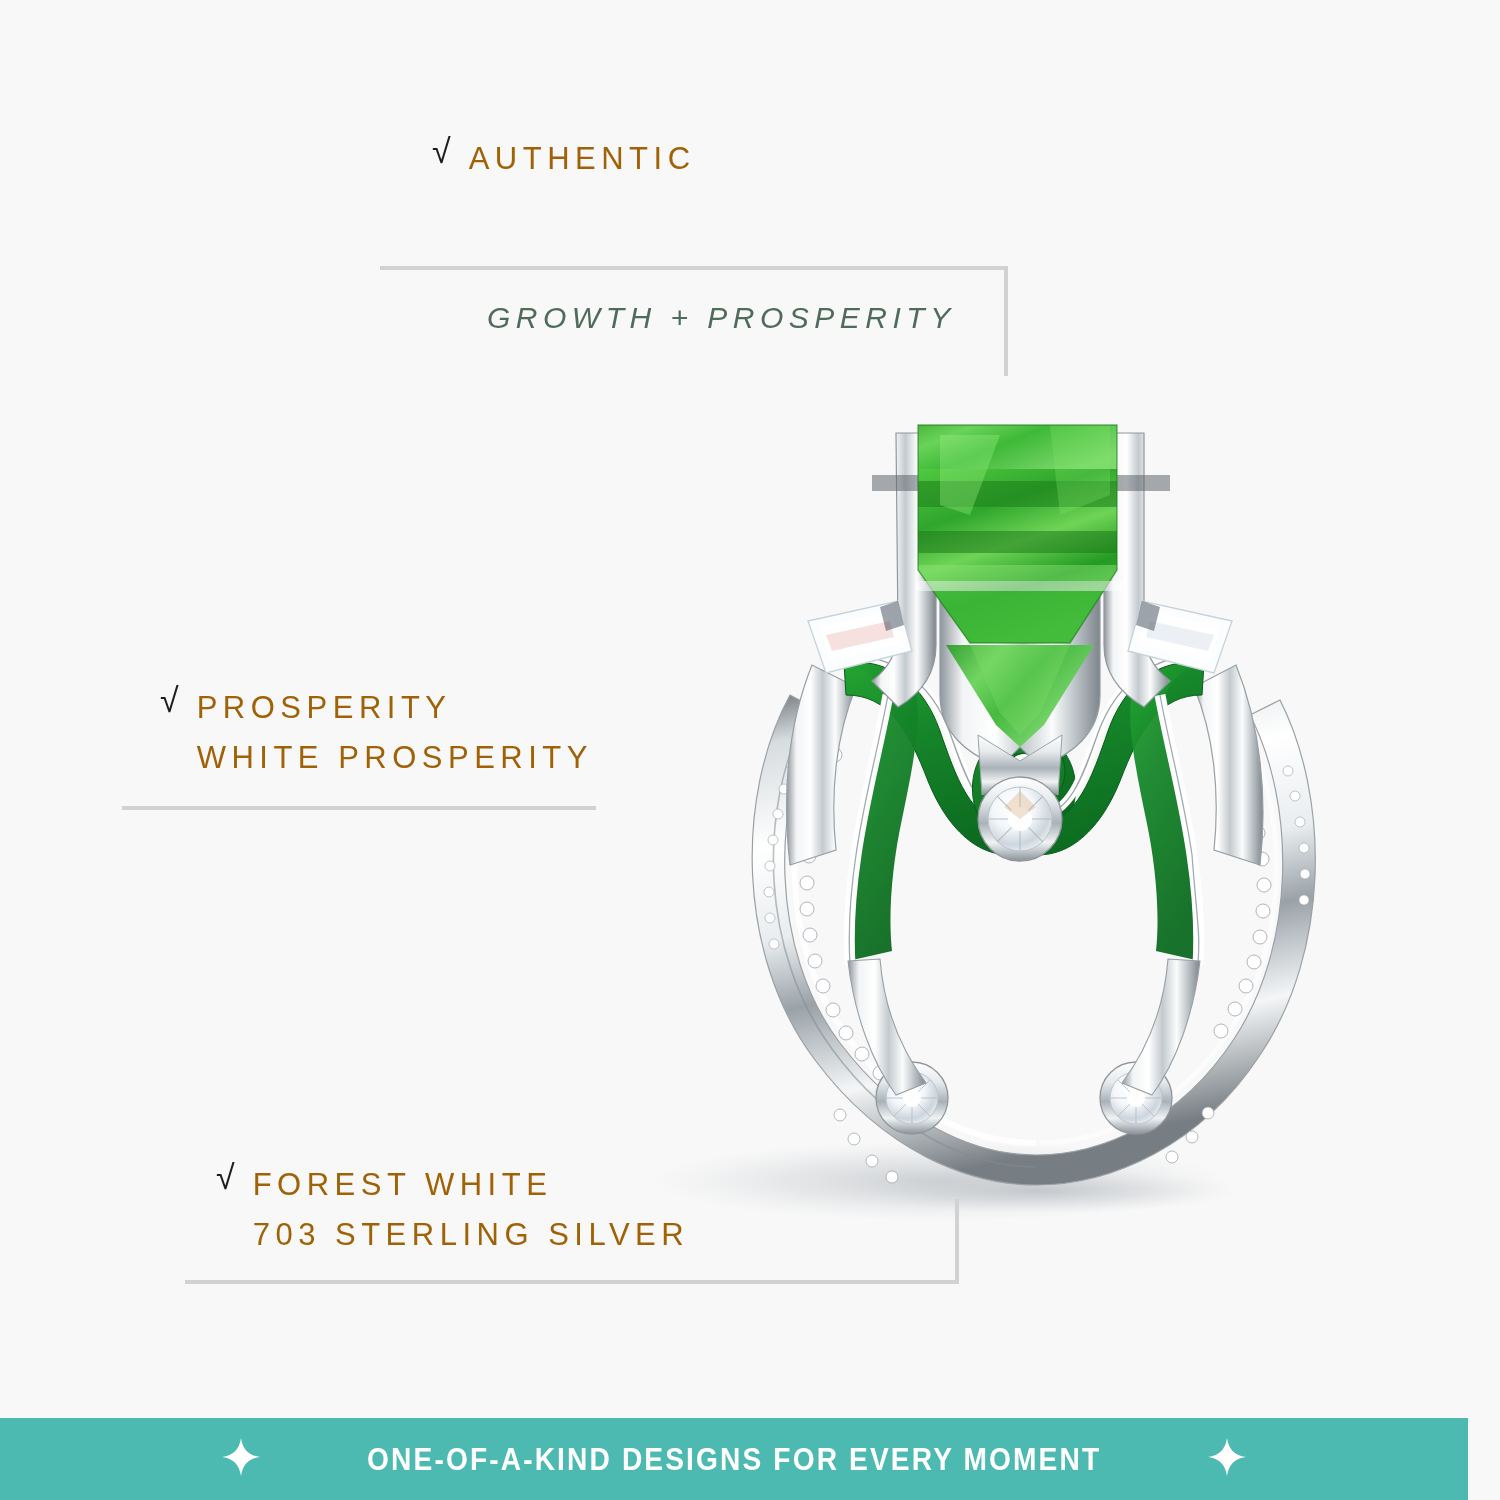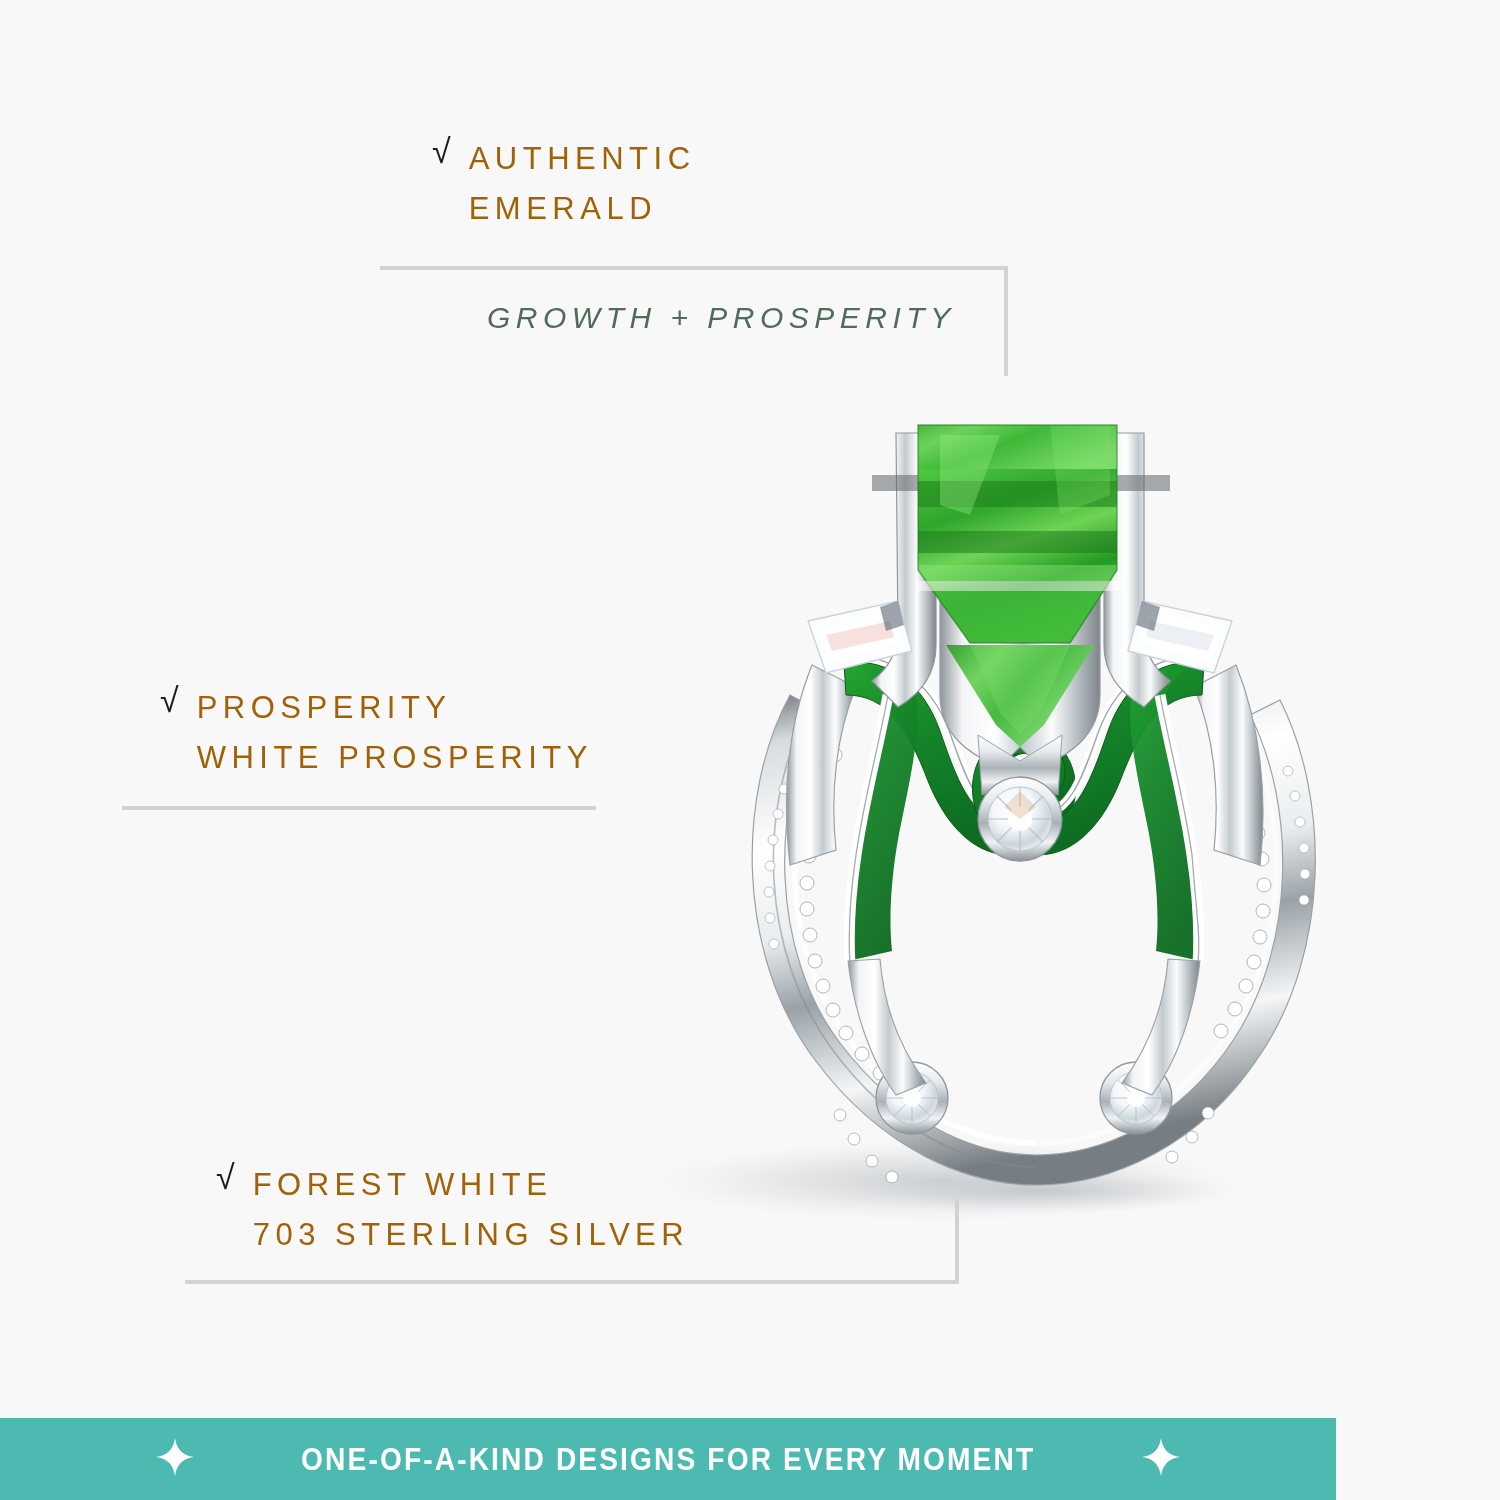--- a/index.html
+++ b/index.html
@@ -62,21 +62,21 @@
   .rule-v {
     position:absolute;
     width:4px;
     background:#d2d2d2;
   }
 
   
   #footer {
     position:absolute;
     left:0; bottom:0;
-    width:1336px; height:82px;
+    width:1468px; height:82px;
     background:#4cbab1;
     display:flex;
     align-items:center;
     justify-content:center;
     gap:56px;
   }
   #footer .banner-text {
     color:#ffffff;
     font-size:32px;
     font-weight:bold;
@@ -390,21 +390,20 @@
       <path d="M560 566 C 554 618, 536 668, 512 700 L 482 688
                C 506 656, 524 614, 528 564 Z" fill="url(#metalV)" stroke="#98a0a6" stroke-width="1.1"></path>
     </svg>
   </div>
 
   <div class="callout" style="left:432px; top:134px;">
     <div class="line">
       <span class="check">√</span>
       <span>
         <span class="feat-text indent">AUTHENTIC</span>
-        <span class="feat-text indent">EMERALD</span>
       </span>
     </div>
   </div>
 
   <div class="rule-h" style="left:380px; top:266px; width:628px;"></div>
   <div class="rule-v" style="left:1004px; top:266px; height:110px;"></div>
 
   <div class="tagline" style="left:487px; top:301px;">GROWTH + PROSPERITY</div>
 
   <div class="callout" style="left:160px; top:683px;">

